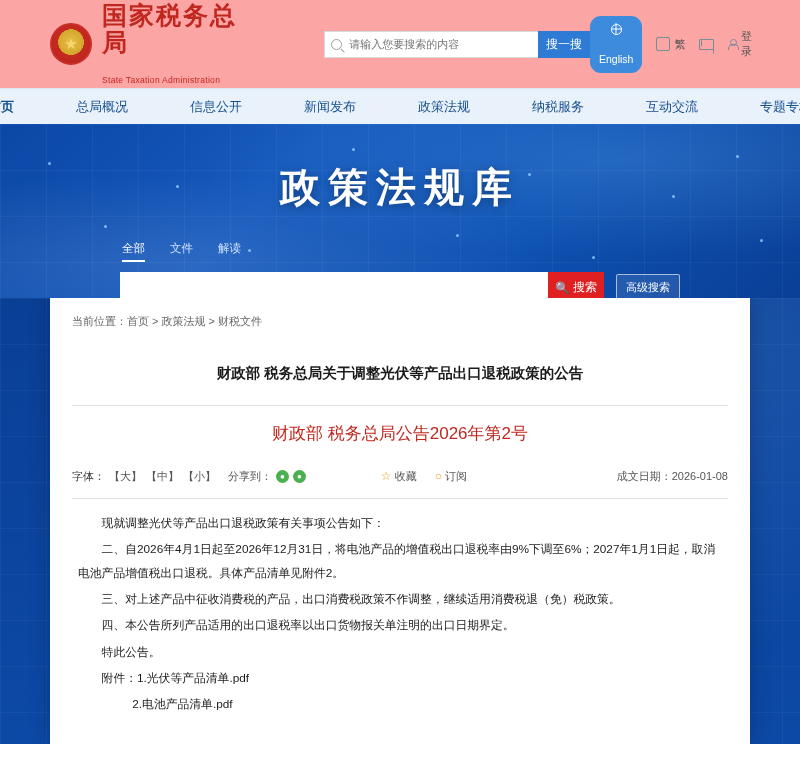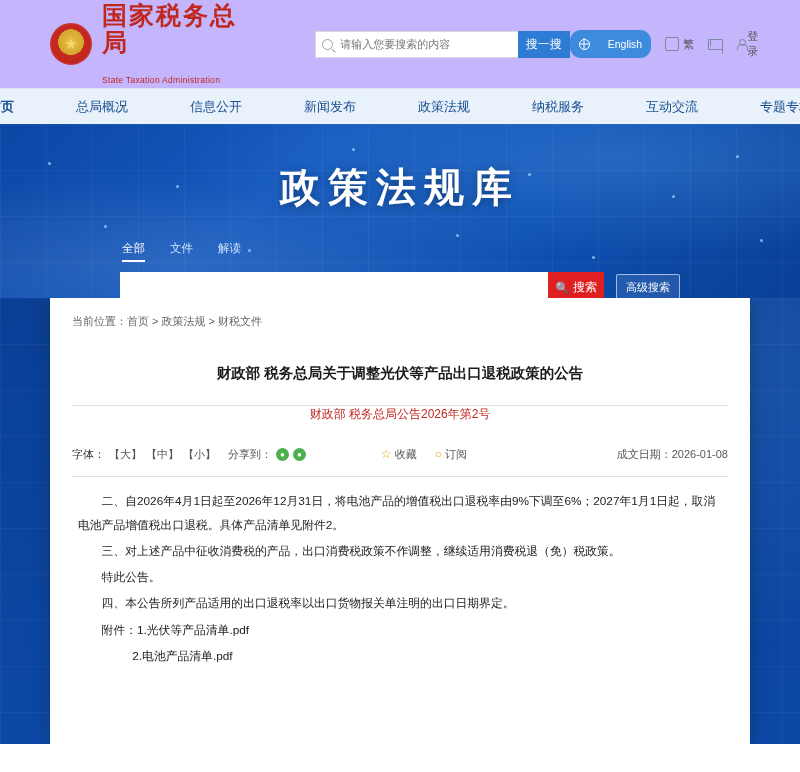--- a/index.html
+++ b/index.html
@@ -8,21 +8,21 @@
     width: 800px; height: 772px;
     font-family: "Liberation Sans", sans-serif;
     background: #fff;
     overflow: hidden;
     color: #333;
   }
 
   
   .header {
     height: 88px;
-    background: #c4b5fd;
+    background: #fca5a5;
     display: flex;
     align-items: center;
     padding: 0 24px;
     position: relative;
   }
   .logo-wrap { display: flex; align-items: center; gap: 10px; margin-left: 26px; }
   .emblem {
     width: 42px; height: 42px; border-radius: 50%;
     background: radial-gradient(circle at 50% 45%, #e8c04a 0%, #d4a62c 45%, #c62a20 46%, #b3221a 100%);
     border: 2px solid #c9302c;
@@ -73,21 +73,21 @@
   .hotwords { margin-top: 7px; font-size: 10.5px; color: #666; display: flex; gap: 7px; flex-wrap: wrap; }
   .hotwords .lbl { color: #c0271f; }
 
   .header-tools {
     margin-left: auto; display: flex; align-items: center; gap: 14px; margin-right: 14px;
     font-size: 11px; color: #555;
   }
   .pill {
     display: flex; align-items: center; gap: 18px;
     background: #3d8bdc; color: #fff; border-radius: 11px;
-    padding: 8px 9px; font-size: 10.5px;
+    padding: 8px 9px; font-size: 10.5px; flex-direction: column;
   }
   .globe {
     width: 11px; height: 11px; border: 1.2px solid #fff; border-radius: 50%; position: relative;
   }
   .globe::before {
     content: ""; position: absolute; left: 50%; top: -1.2px; bottom: -1.2px;
     width: 0; border-left: 1.2px solid #fff; transform: translateX(-50%);
   }
   .globe::after {
     content: ""; position: absolute; top: 50%; left: -1.2px; right: -1.2px;
@@ -214,21 +214,21 @@
     padding: 16px 22px 0 22px;
     overflow: hidden;
   }
   .crumb { font-size: 11px; color: #666; }
   .art-title {
     text-align: center; font-size: 14.5px; font-weight: bold; color: #1a1a1a;
     margin-top: 34px; line-height: 1.5;
     font-family: "Liberation Sans", sans-serif;
   }
   .rule { border-top: 1px solid #e2e2e2; margin-top: 20px; }
-  .doc-no { text-align: center; font-size: 12px; color: #c0271f; margin-top: 0; }
+  .doc-no { text-align: center; font-size: 17px; color: #c0271f; margin-top: 16px; }
   .meta-row {
     display: flex; align-items: center; margin-top: 24px; font-size: 11px; color: #555;
   }
   .meta-left { display: flex; align-items: center; gap: 4px; }
   .meta-left .fs { color: #333; }
   .share-dot {
     width: 13px; height: 13px; border-radius: 50%; display: inline-block;
     font-size: 8px; color: #fff; text-align: center; line-height: 13px;
   }
   .share-dot.green { background: #4caf50; }
@@ -384,24 +384,25 @@
           <span>订阅</span>
         </span>
       </div>
 
       <div class="meta-right">成文日期：2026-01-08</div>
     </div>
 
     <div class="body-rule"></div>
 
     <div class="body">
+      <p class="indent">现就调整光伏等产品出口退税政策有关事项公告如下：</p>
       <p class="indent">二、自2026年4月1日起至2026年12月31日，将电池产品的增值税出口退税率由9%下调至6%；2027年1月1日起，取消电池产品增值税出口退税。具体产品清单见附件2。</p>
       <p class="indent">三、对上述产品中征收消费税的产品，出口消费税政策不作调整，继续适用消费税退（免）税政策。</p>
+      <p class="indent">四、本公告所列产品适用的出口退税率以出口货物报关单注明的出口日期界定。</p>
       <p class="indent">特此公告。</p>
-      <p class="indent">四、本公告所列产品适用的出口退税率以出口货物报关单注明的出口日期界定。</p>
       <p class="att">
         <span>附件：</span><span class="f">1.光伏等产品清单.pdf</span>
       </p>
       <p class="att-sub">
         <span class="f">2.电池产品清单.pdf</span>
       </p>
 
     </div>
   </div>
 </div>

